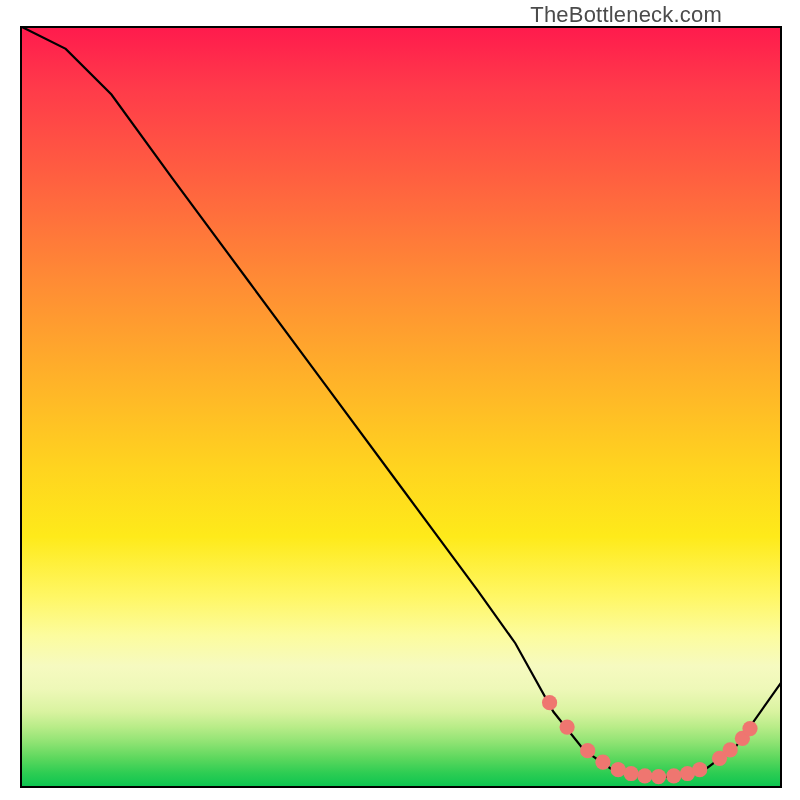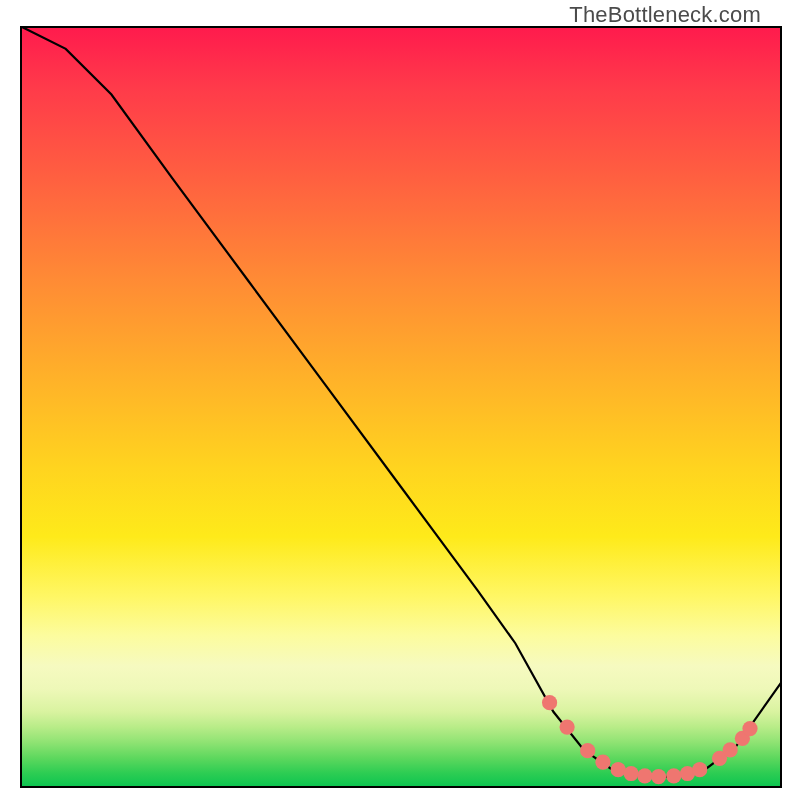--- a/index.html
+++ b/index.html
@@ -8,21 +8,20 @@
     width: 800px;
     height: 800px;
     background: #ffffff;
     font-family: Arial, Helvetica, sans-serif;
     overflow: hidden;
   }
   .wrap {
     position: relative;
     width: 736px;
     height: 800px;
-    padding-left: 39px;
   }
   .watermark {
     position: absolute;
     top: 2px;
     right: 14px;
     font-size: 22px;
     font-weight: 500;
     color: #4b4b4b;
     letter-spacing: 0.2px;
     z-index: 10;

